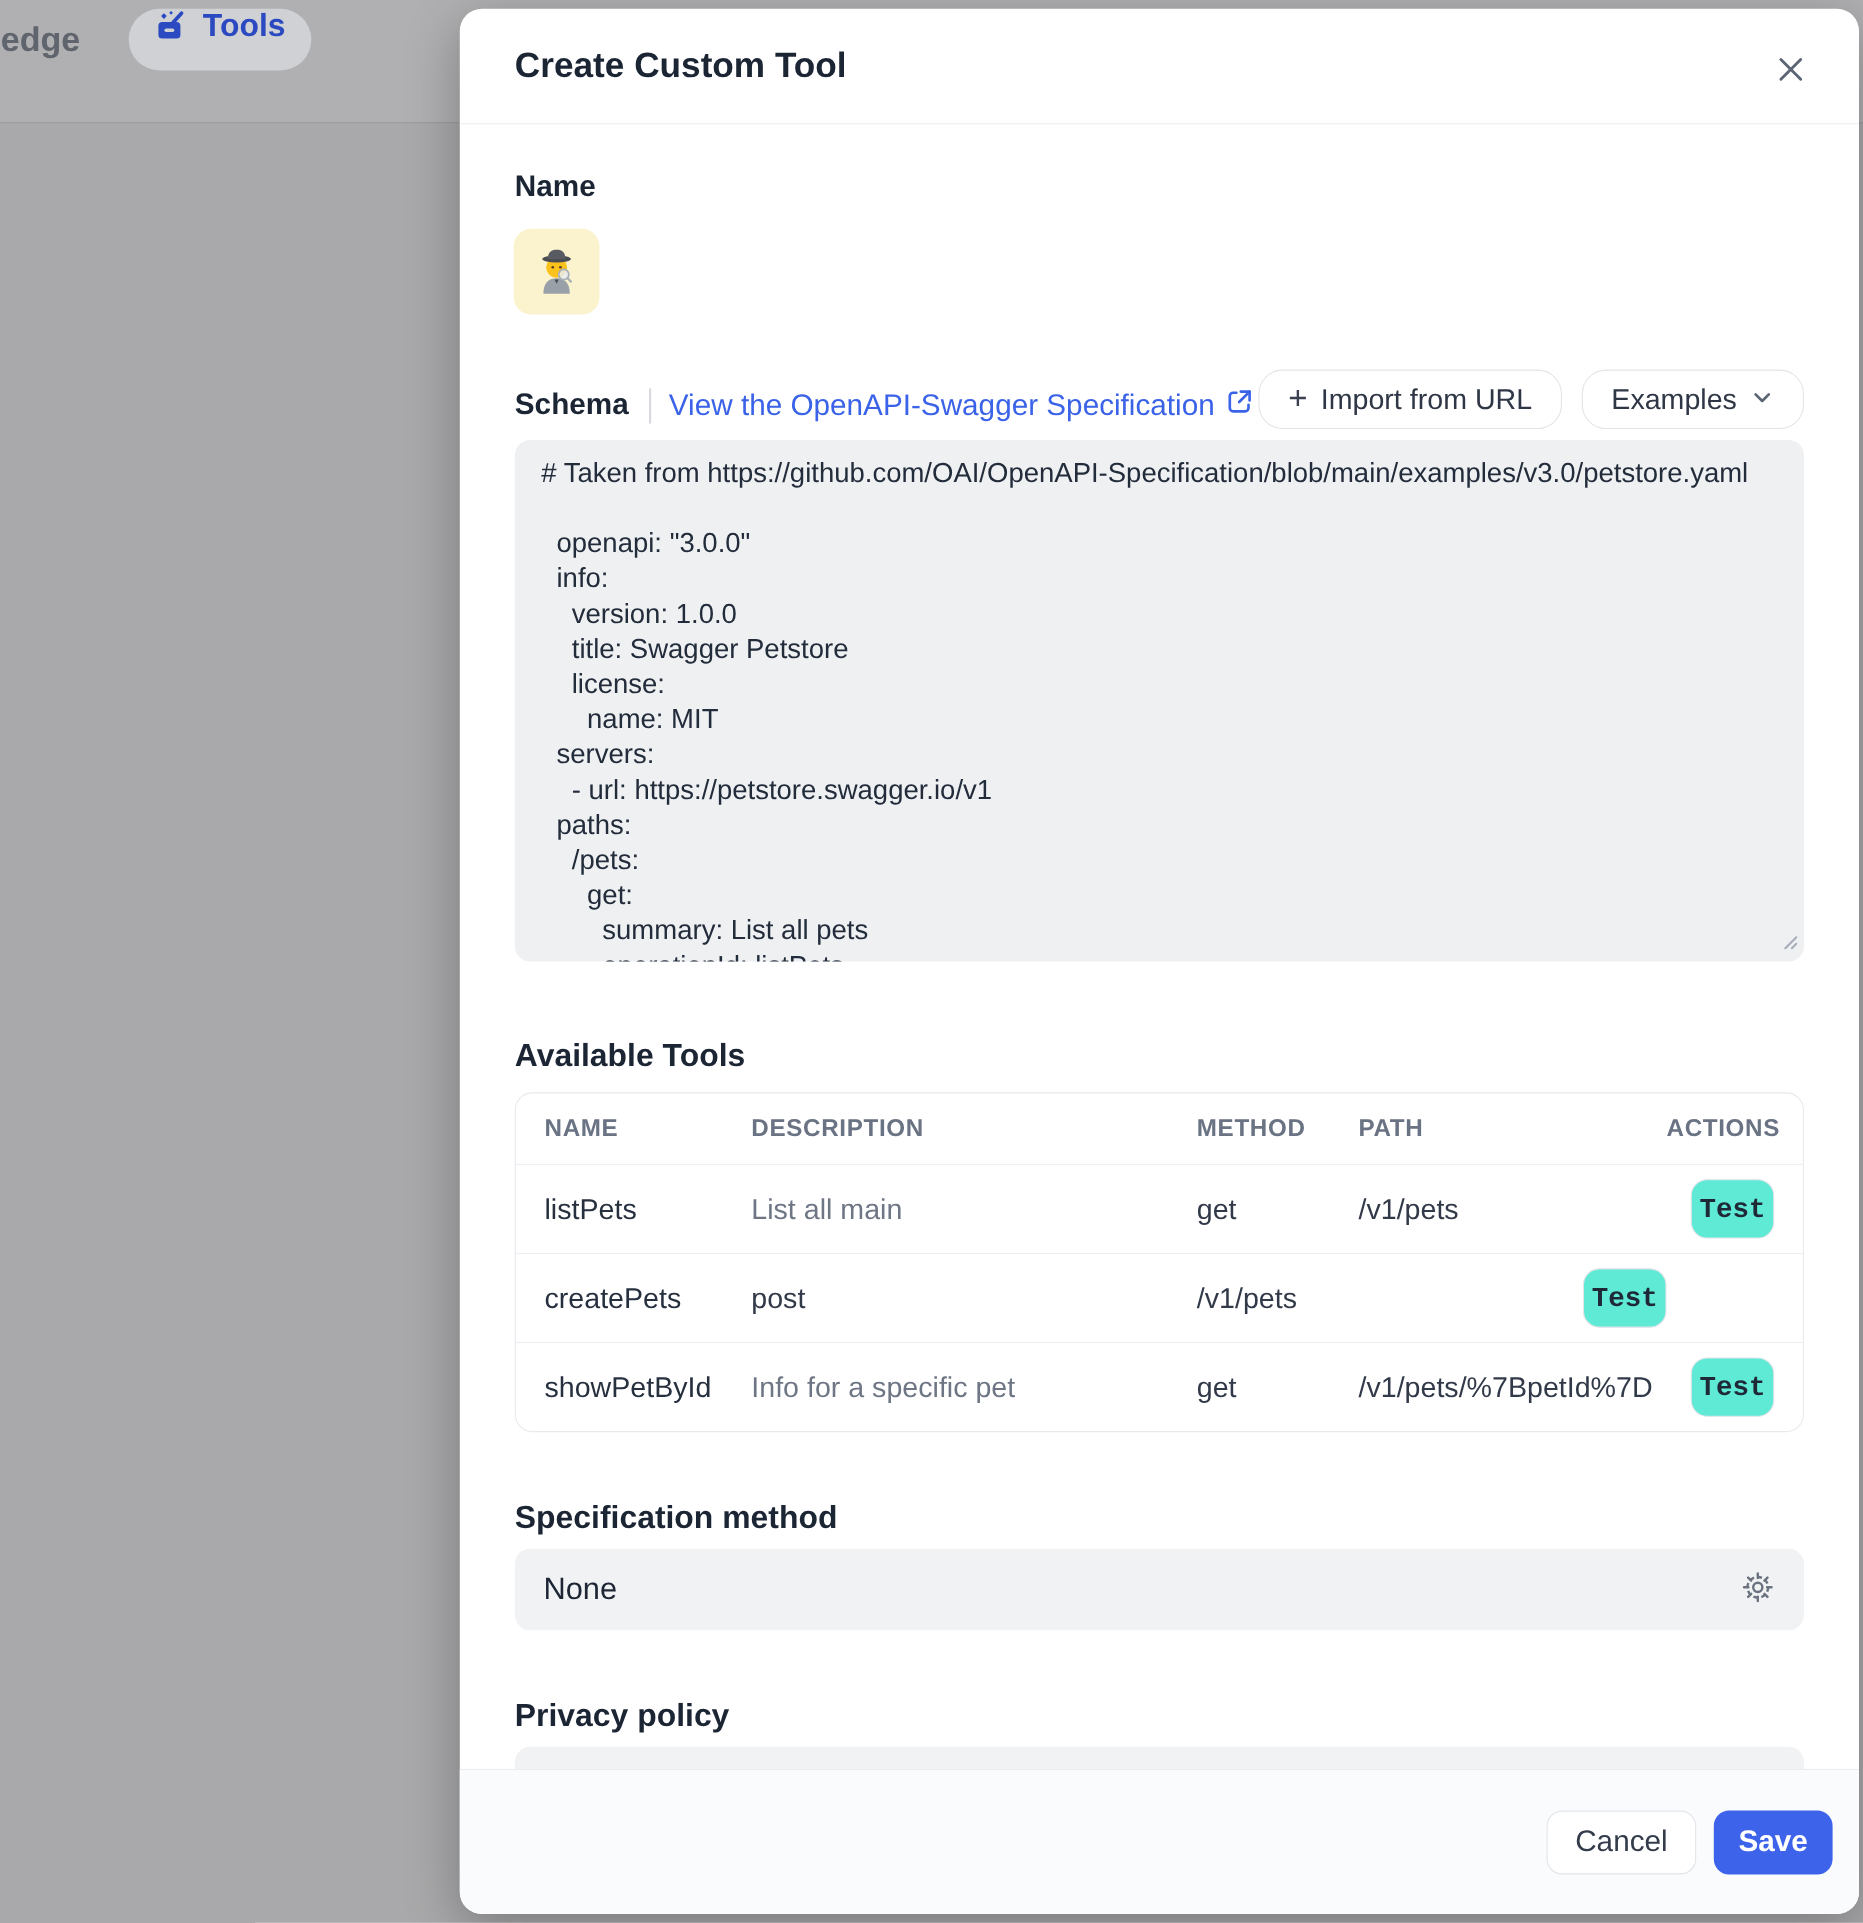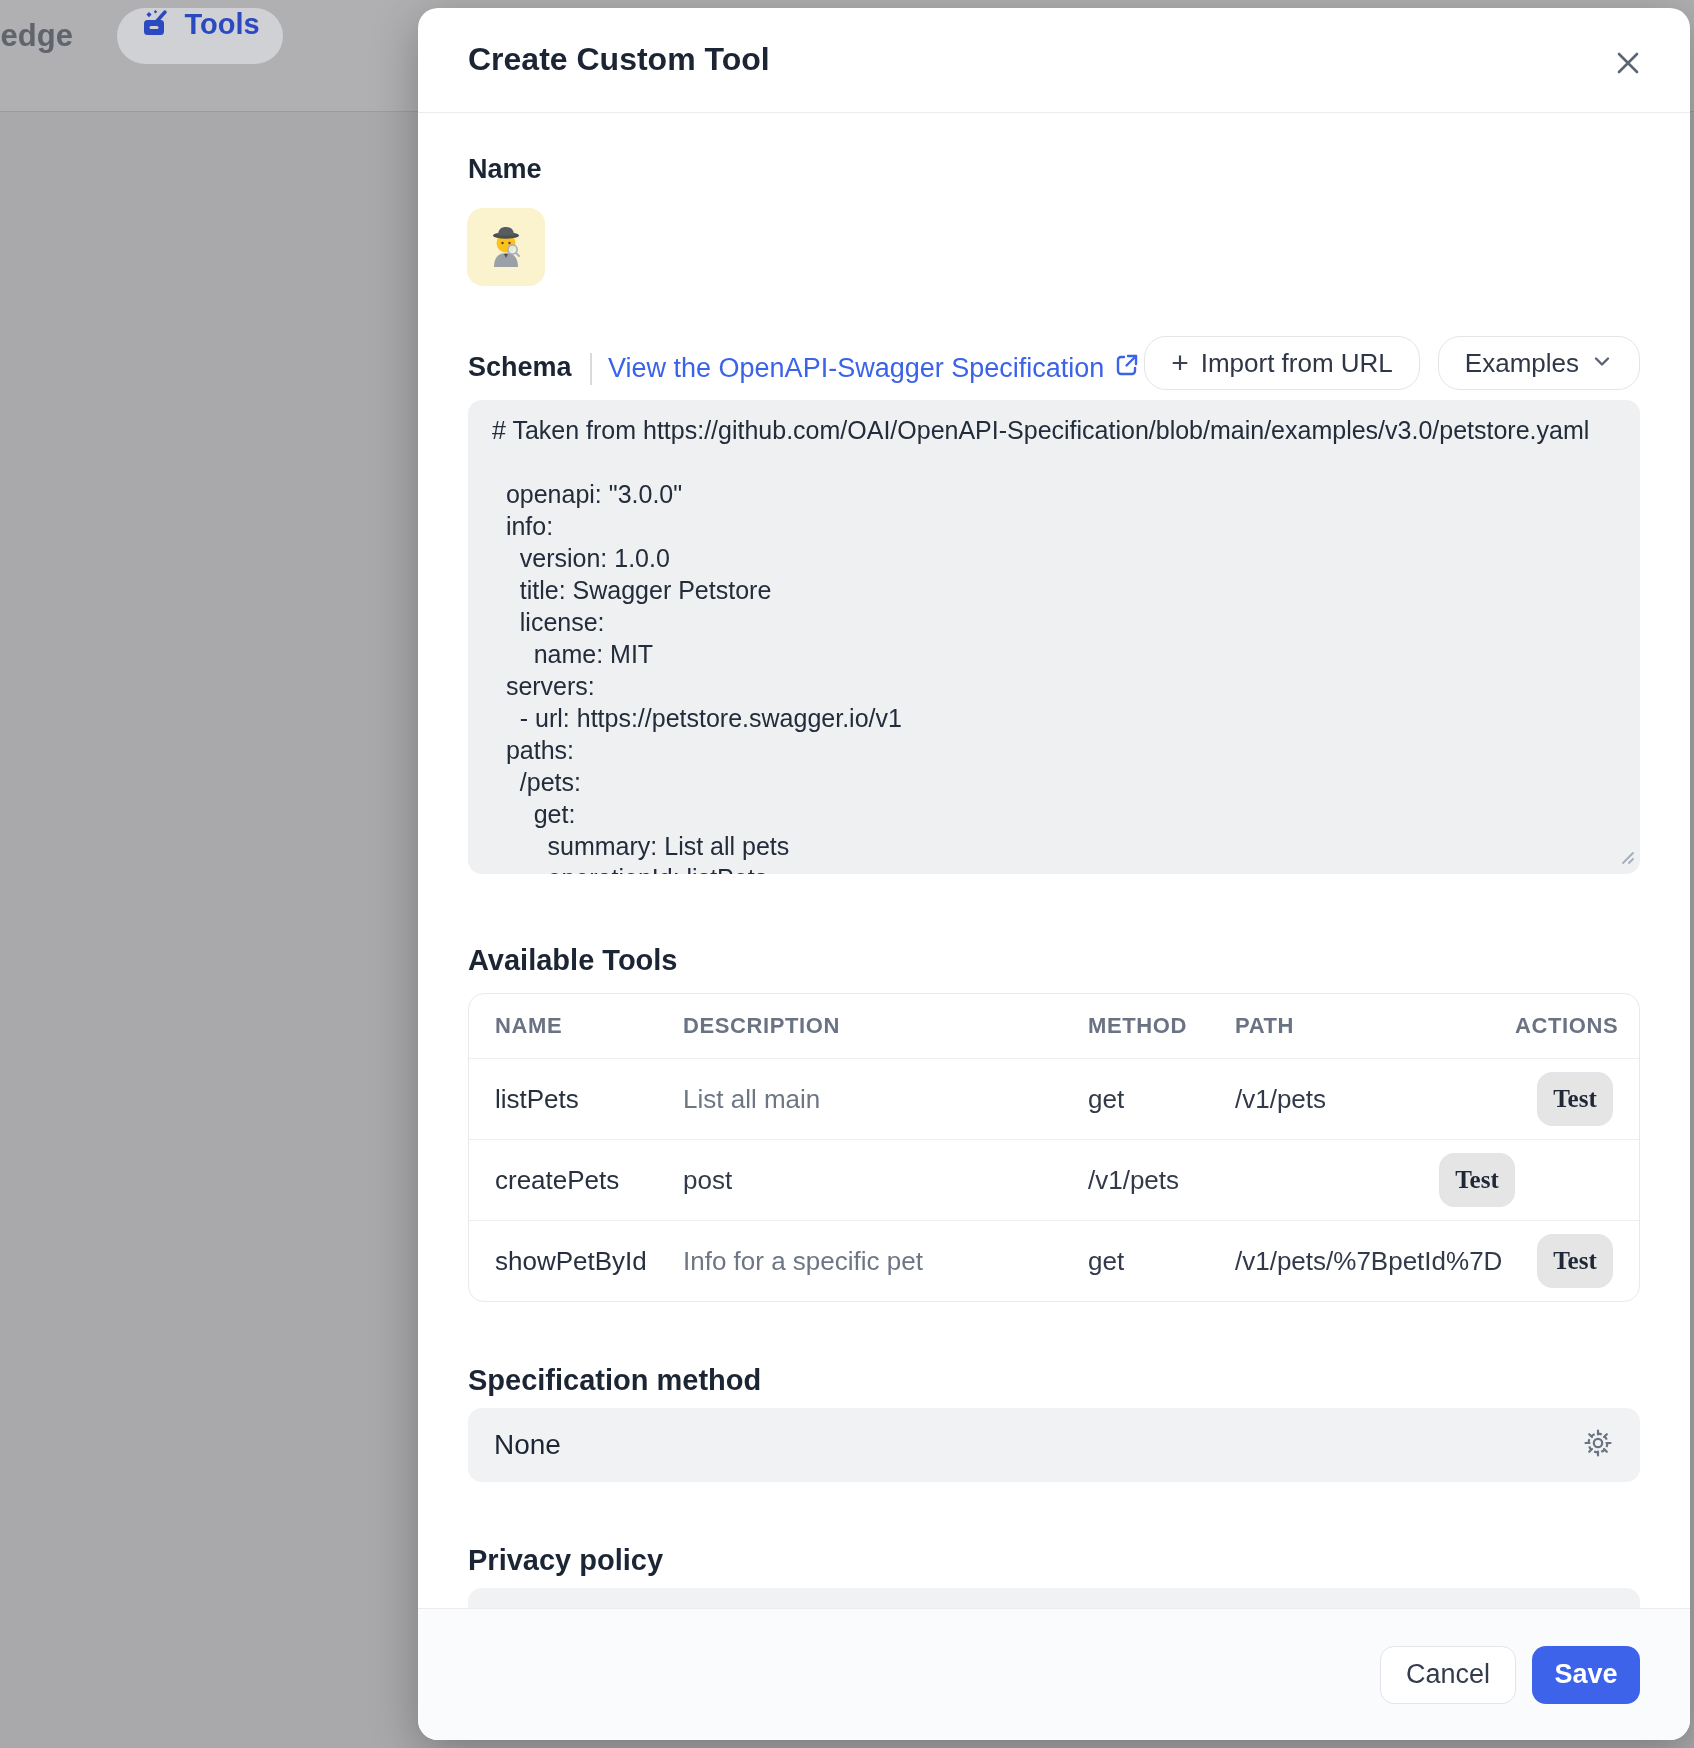--- a/index.html
+++ b/index.html
@@ -107,23 +107,23 @@
   }
   .t-head { height:64px; }
   .t-head span { font-size:22px; font-weight:600; color:#6a7383; letter-spacing:.6px; }
   .t-body { height:81px; border-top:1.5px solid #eceef1; }
   .t-name   { font-size:26px; color:#27303f; }
   .t-desc   { font-size:26px; color:#6e7685; }
   .t-method { font-size:26px; color:#323a49; }
   .t-path   { font-size:26px; color:#323a49; }
   .t-actions { display:flex; justify-content:flex-end; }
   .test-btn {
-    width:76px; height:54px; background:#e5e5e5; border:1.5px solid #e2e4e9;
+    width:76px; height:54px; background:#5eead4; border:1.5px solid #e2e4e9;
     border-radius:15px; font-size:25px; font-weight:600; color:#1f2836;
-    cursor:pointer; font-family:Liberation Serif, serif;
+    cursor:pointer; font-family:Liberation Mono, monospace;
   }
 
   
   .auth-heading { top:1356px; font-size:29px; }
   .auth-bar {
     position:absolute; left:50px; top:1400px; width:1172px; height:74px;
     background:#f1f2f4; border-radius:14px;
     display:flex; align-items:center; justify-content:space-between;
     padding:0 26px; cursor:pointer;
   }
@@ -135,21 +135,21 @@
     position:absolute; left:50px; top:1580px; width:1172px; height:42px;
     background:#f1f2f4; border-radius:14px;
   }
 
   
   .modal-footer {
     position:absolute; left:0; right:0; bottom:0; height:132px;
     background:#fafbfc; border-top:1px solid #ebebee;
     border-radius:0 0 20px 20px;
     display:flex; align-items:center; justify-content:flex-end;
-    gap:16px; padding-right:50px;
+    gap:16px; padding-right:24px;
   }
   .cancel-btn {
     width:136px; height:58px; background:#fff; border:1.5px solid #e3e5e9;
     border-radius:14px; font-size:27px; color:#343c4b; cursor:pointer;
     font-family:"Liberation Sans", sans-serif;
   }
   .save-btn {
     width:108px; height:58px; background:#3d63ea; border:none;
     border-radius:14px; font-size:27px; font-weight:600; color:#fff; cursor:pointer;
     font-family:"Liberation Sans", sans-serif;

